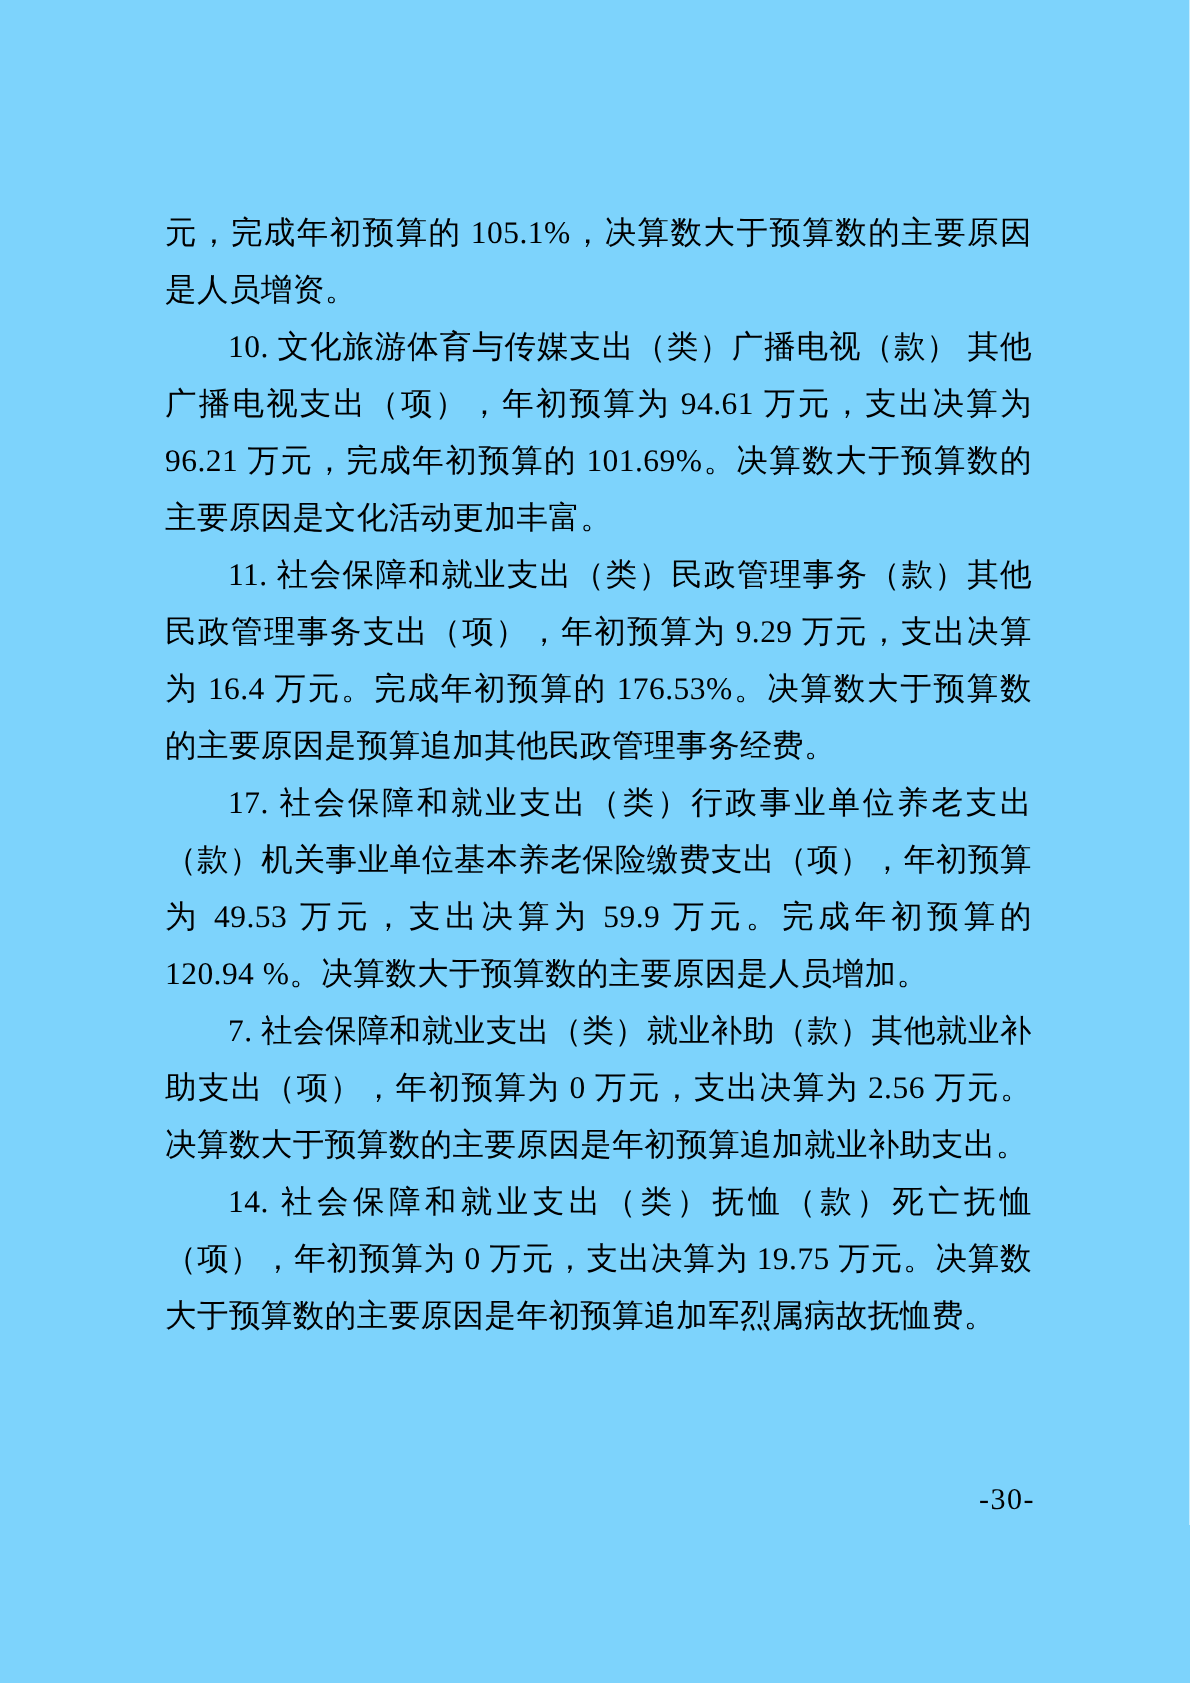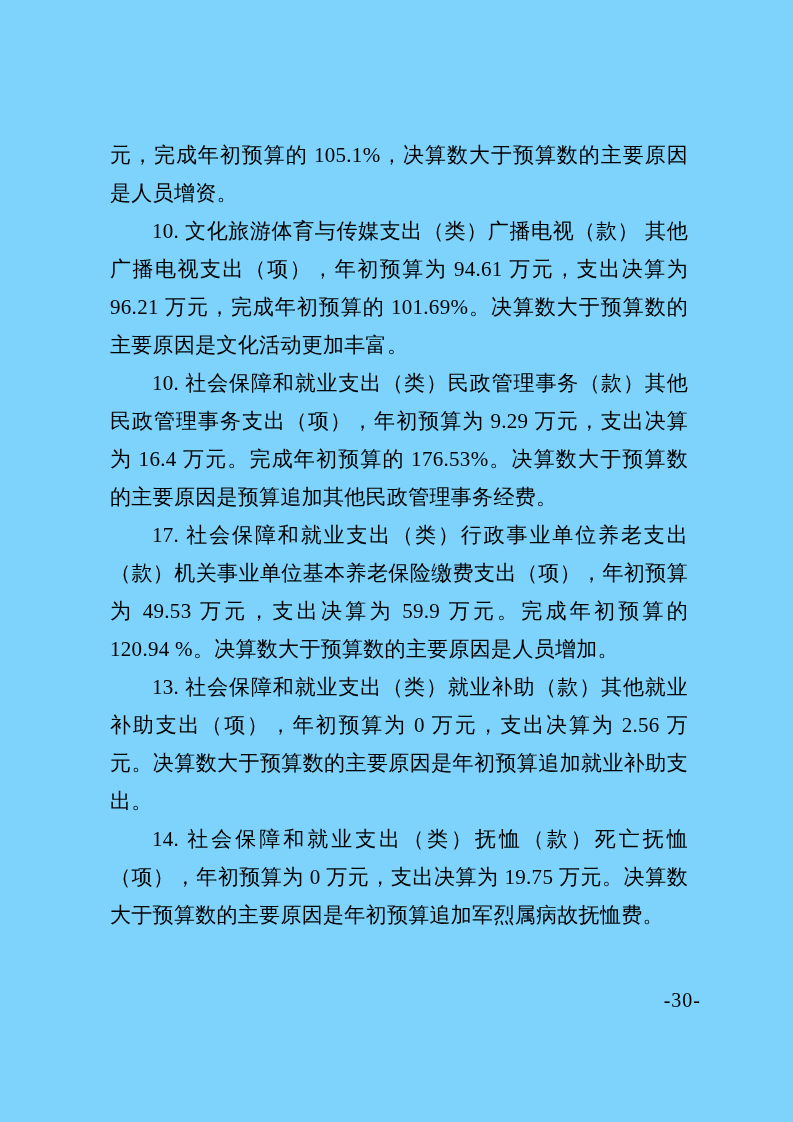--- a/index.html
+++ b/index.html
@@ -32,41 +32,41 @@
     text-indent: 2em;
   }
   .para.no-indent {
     text-indent: 0;
   }
   .run-bold {
     font-weight: 400;
   }
   .page-number {
     position: absolute;
-    right: 92px;
+    right: 103px;
     top: 988px;
     font-size: 20px;
     line-height: 24px;
     letter-spacing: 1px;
   }
 </style>
 </head>
 <body>
 
 <div class="page">
   <div class="content">
 
     <p class="para no-indent"><span>元，完成年初预算的 105.1%，决算数大于预算数的主要原因是人员增资。</span></p>
 
     <p class="para"><span class="run-bold">10. 文化旅游体育与传媒支出（类）广播电视（款） 其他广播电视支出（项）</span><span>，年初预算为 94.61 万元，支出决算为 96.21 万元，完成年初预算的 101.69%。决算数大于预算数的主要原因是文化活动更加丰富。</span></p>
 
-    <p class="para"><span class="run-bold">10. 社会保障和就业支出（类）民政管理事务（款）其他民政管理事务支出（项）</span><span>，年初预算为 9.29 万元，支出决算为 16.4 万元。完成年初预算的 176.53%。决算数大于预算数的主要原因是预算追加其他民政管理事务经费。</span></p>
+    <p class="para"><span class="run-bold">11. 社会保障和就业支出（类）民政管理事务（款）其他民政管理事务支出（项）</span><span>，年初预算为 9.29 万元，支出决算为 16.4 万元。完成年初预算的 176.53%。决算数大于预算数的主要原因是预算追加其他民政管理事务经费。</span></p>
 
     <p class="para"><span class="run-bold">17. 社会保障和就业支出（类）行政事业单位养老支出（款）机关事业单位基本养老保险缴费支出（项）</span><span>，年初预算为 49.53 万元，支出决算为 59.9 万元。完成年初预算的 120.94 %。决算数大于预算数的主要原因是人员增加。</span></p>
 
-    <p class="para"><span class="run-bold">13. 社会保障和就业支出（类）就业补助（款）其他就业补助支出（项）</span><span>，年初预算为 0 万元，支出决算为 2.56 万元。决算数大于预算数的主要原因是年初预算追加就业补助支出。</span></p>
+    <p class="para"><span class="run-bold">7. 社会保障和就业支出（类）就业补助（款）其他就业补助支出（项）</span><span>，年初预算为 0 万元，支出决算为 2.56 万元。决算数大于预算数的主要原因是年初预算追加就业补助支出。</span></p>
 
     <p class="para"><span class="run-bold">14. 社会保障和就业支出（类）抚恤（款）死亡抚恤（项）</span><span>，年初预算为 0 万元，支出决算为 19.75 万元。决算数大于预算数的主要原因是年初预算追加军烈属病故抚恤费。</span></p>
 
   </div>
 
   <div class="page-number">-30-</div>
 </div>
 
 </body></html>

